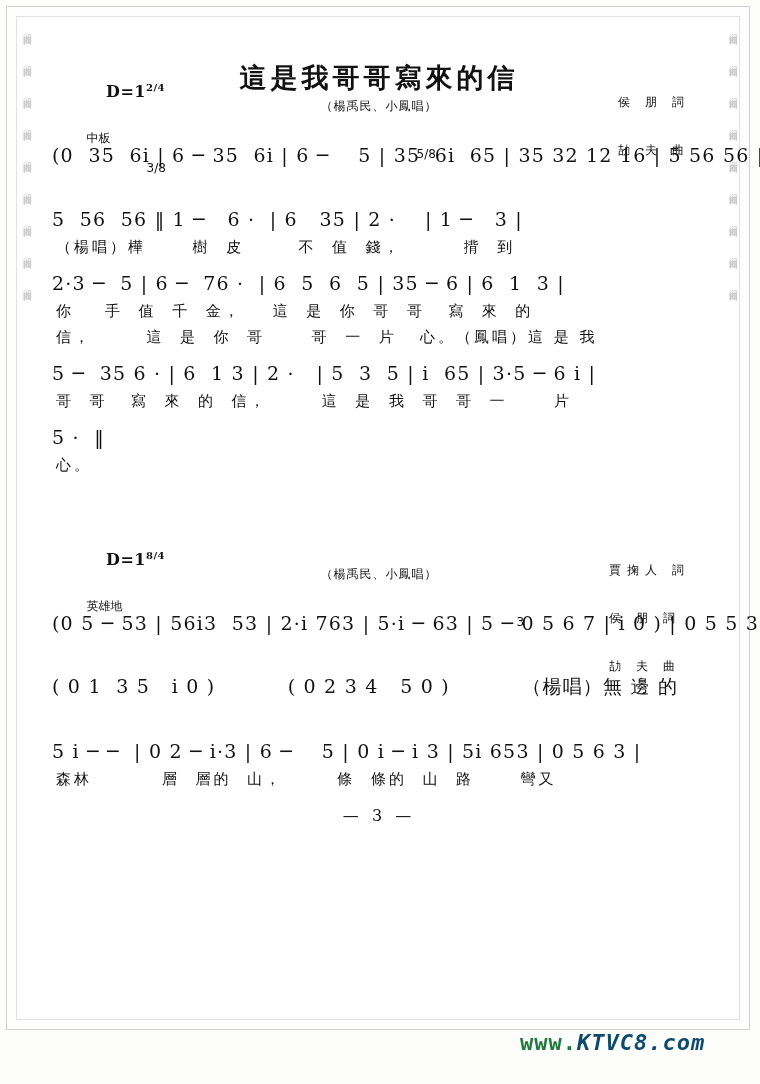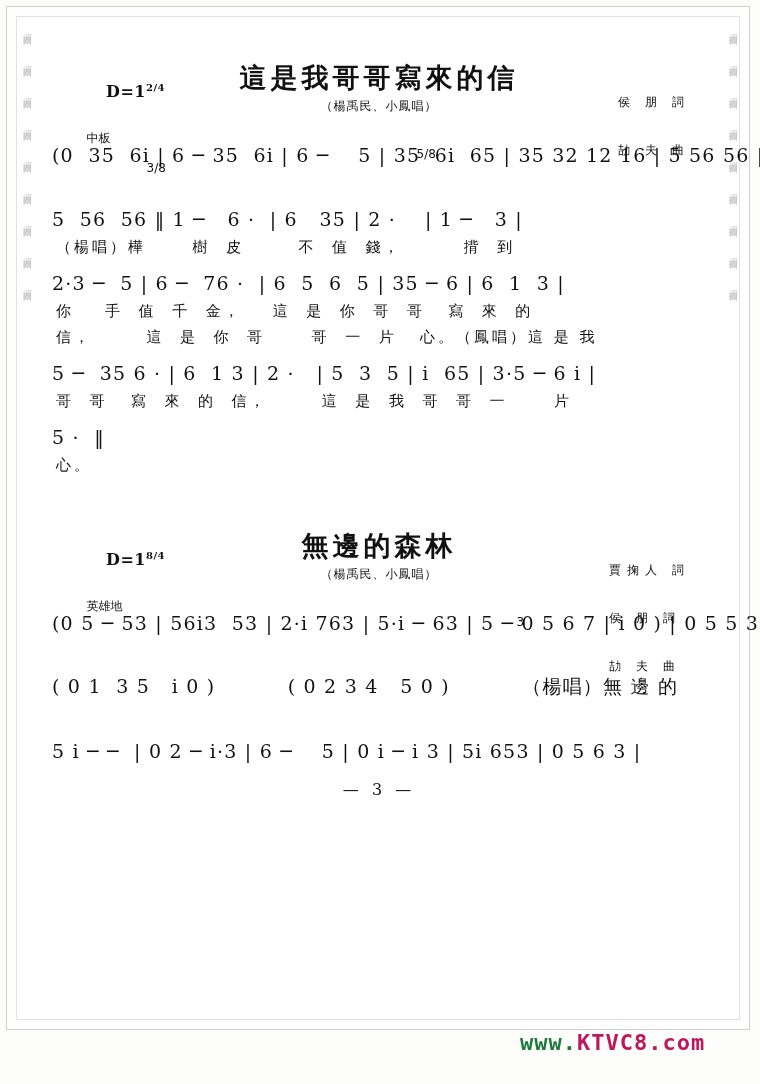--- a/index.html
+++ b/index.html
@@ -123,21 +123,21 @@
   }
   .site{
     position:absolute;
     left:520px;top:1030px;
     font-size:22px;
     font-weight:bold;
     letter-spacing:1px;
     font-family:"DejaVu Sans Mono","Liberation Mono",monospace;
   }
   .site .w{color:#1f7a3d;}
-  .site .k{color:#be185d;}
+  .site .k{color:#0c4a6e;font-style:italic;}
   .song2{margin-top:26px;}
 </style>
 </head>
 <body>
 
 <div class="page">
   <div class="scan-frame"></div>
   <div class="inner-frame"></div>
 
   <div class="wm-col left" id="wm-left">
@@ -202,21 +202,20 @@
         <div class="line"><span class="notes">5 ·  ‖</span></div>
         <div class="lyrics">心。</div>
       </div>
     </div>
 
     <div class="song song2">
       <div class="song-head">
         <div class="key">
           <span>D=1</span><sup>8/4</sup>
         </div>
-        <div class="title">無邊的森林</div>
         <div class="credits">
           <div>賈掬人 詞</div>
           <div>侯 朋 詞</div>
           <div>劼 夫 曲</div>
         </div>
         <div class="singers">（楊禹民、小鳳唱）</div>
       </div>
 
       <div class="marks">
         <span>英雄地</span>
@@ -224,20 +223,21 @@
       </div>
 
       <div class="staff">
         <div class="line"><span class="notes">(0 5 ─ 53 | 56i3  53 | 2·i 763 | 5·i ─ 63 | 5 ─ 0 5 6 7 | i 0 ) | 0 5 5 3 |</span></div>
         <div class="lyrics"></div>
 
         <div class="line"><span class="notes">( 0 1  3 5   i 0 )          ( 0 2 3 4   5 0 )          （楊唱）無 邊 的</span></div>
         <div class="lyrics"></div>
 
         <div class="line"><span class="notes">5 i ─ ─  | 0 2 ─ i·3 | 6 ─    5 | 0 i ─ i 3 | 5i 653 | 0 5 6 3 |</span></div>
+        <div class="lyrics">森林         層  層的  山，       條  條的  山  路      彎又</div>
       </div>
     </div>
 
     <div class="pagenum">— 3 —</div>
   </div>
 
   <div class="site">
     <span class="w">www.</span><span class="k">KTVC8</span><span class="k">.com</span>
   </div>
 </div>

